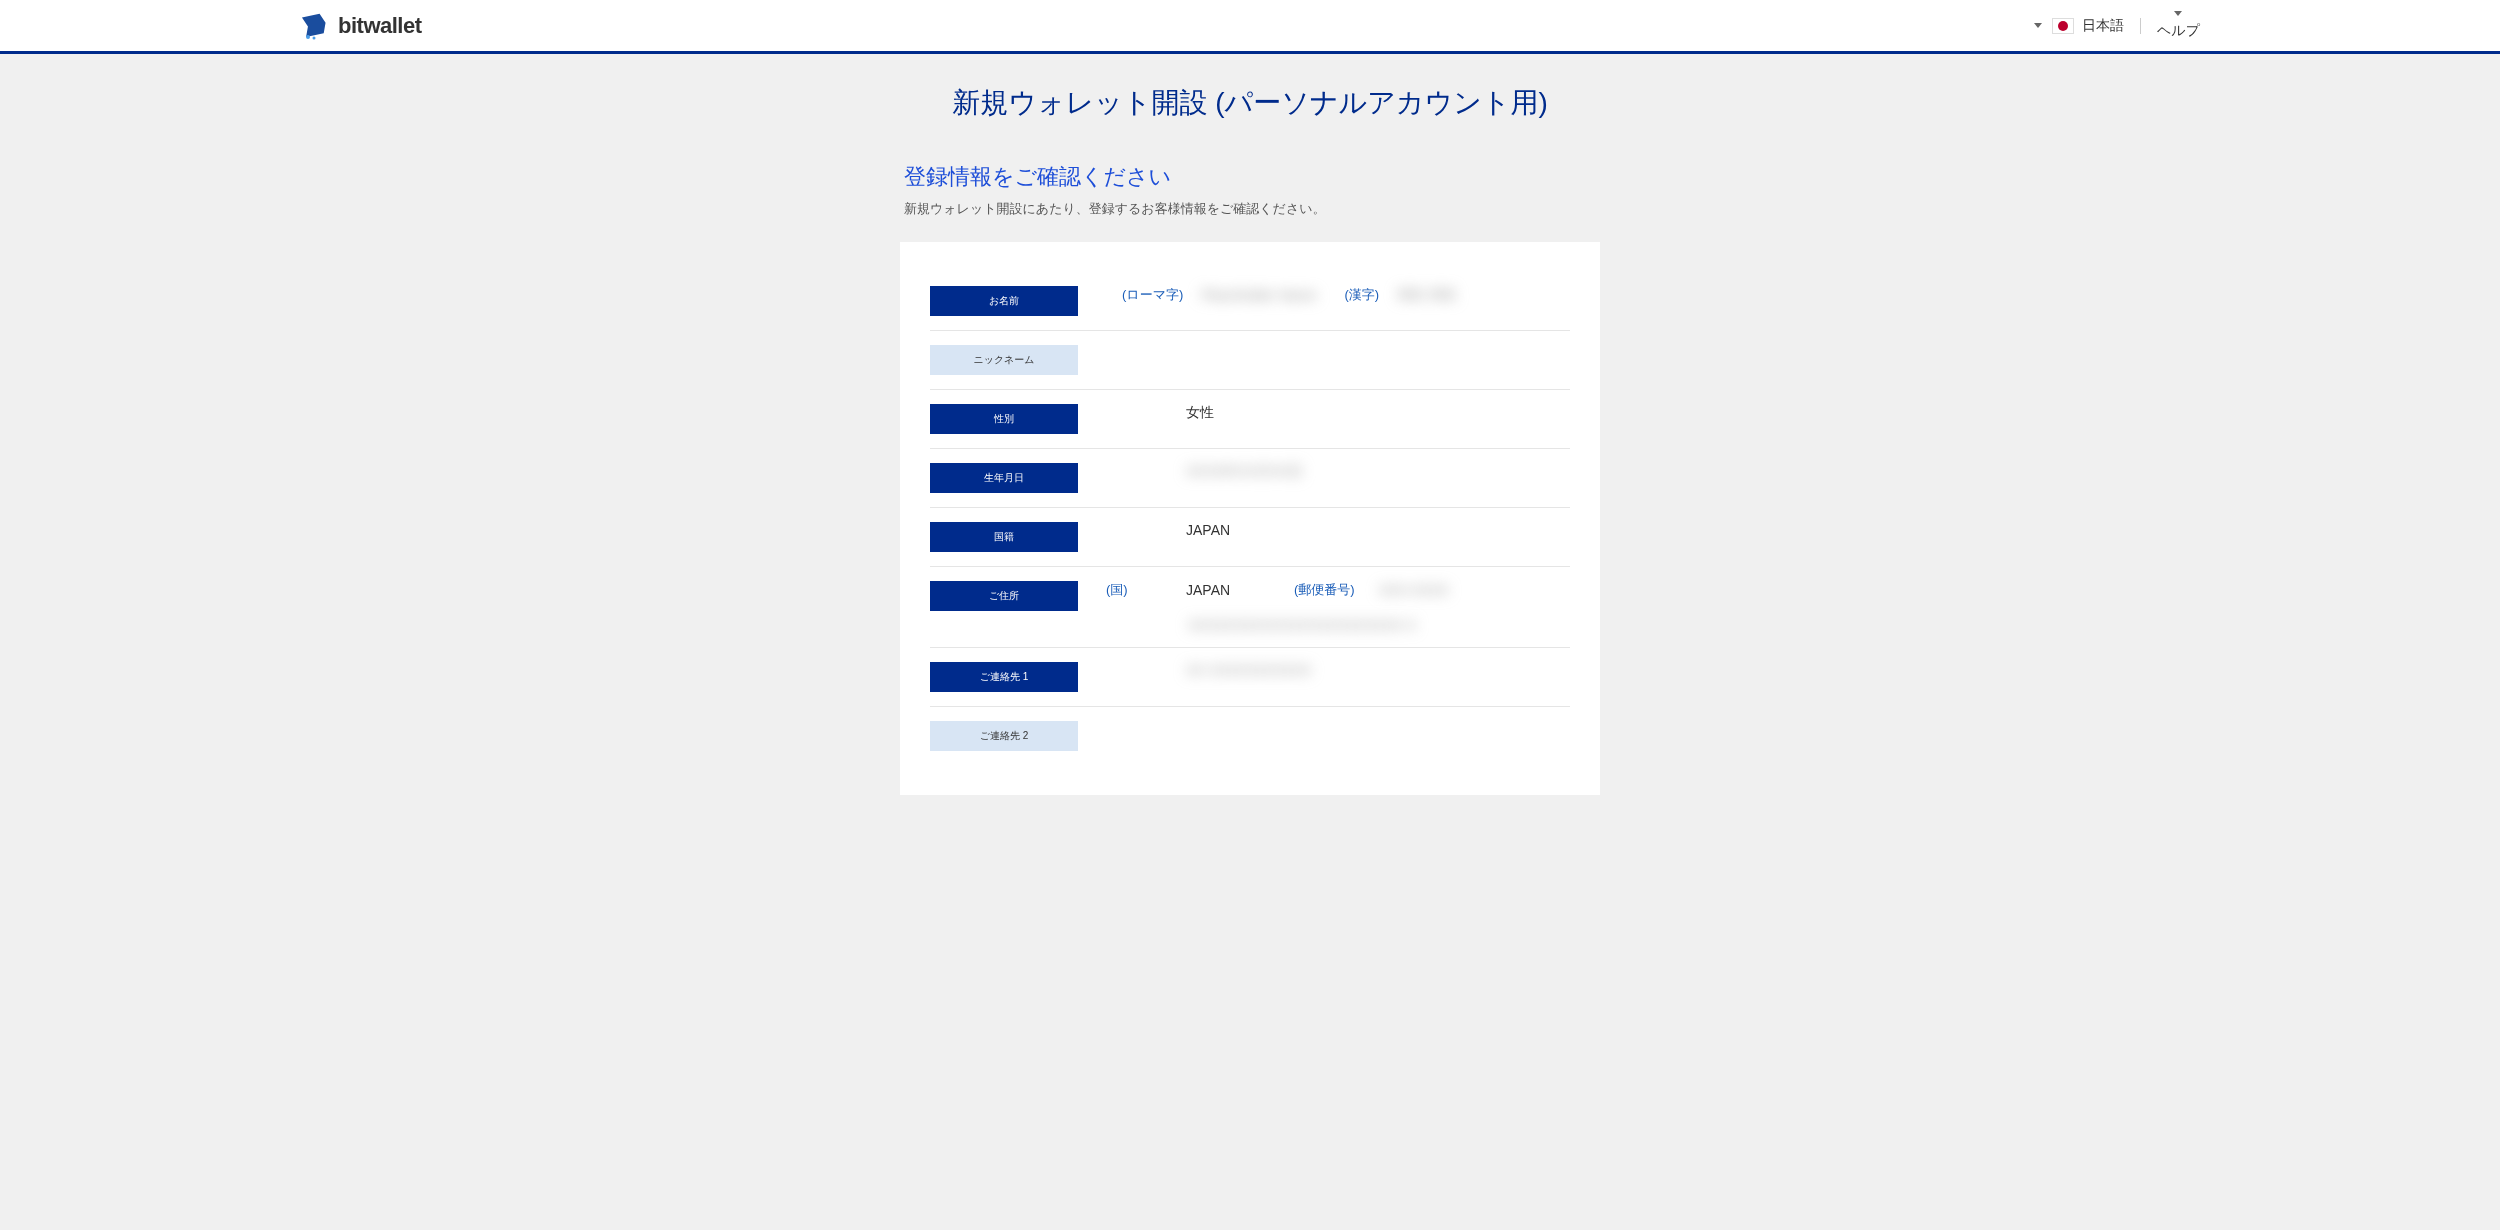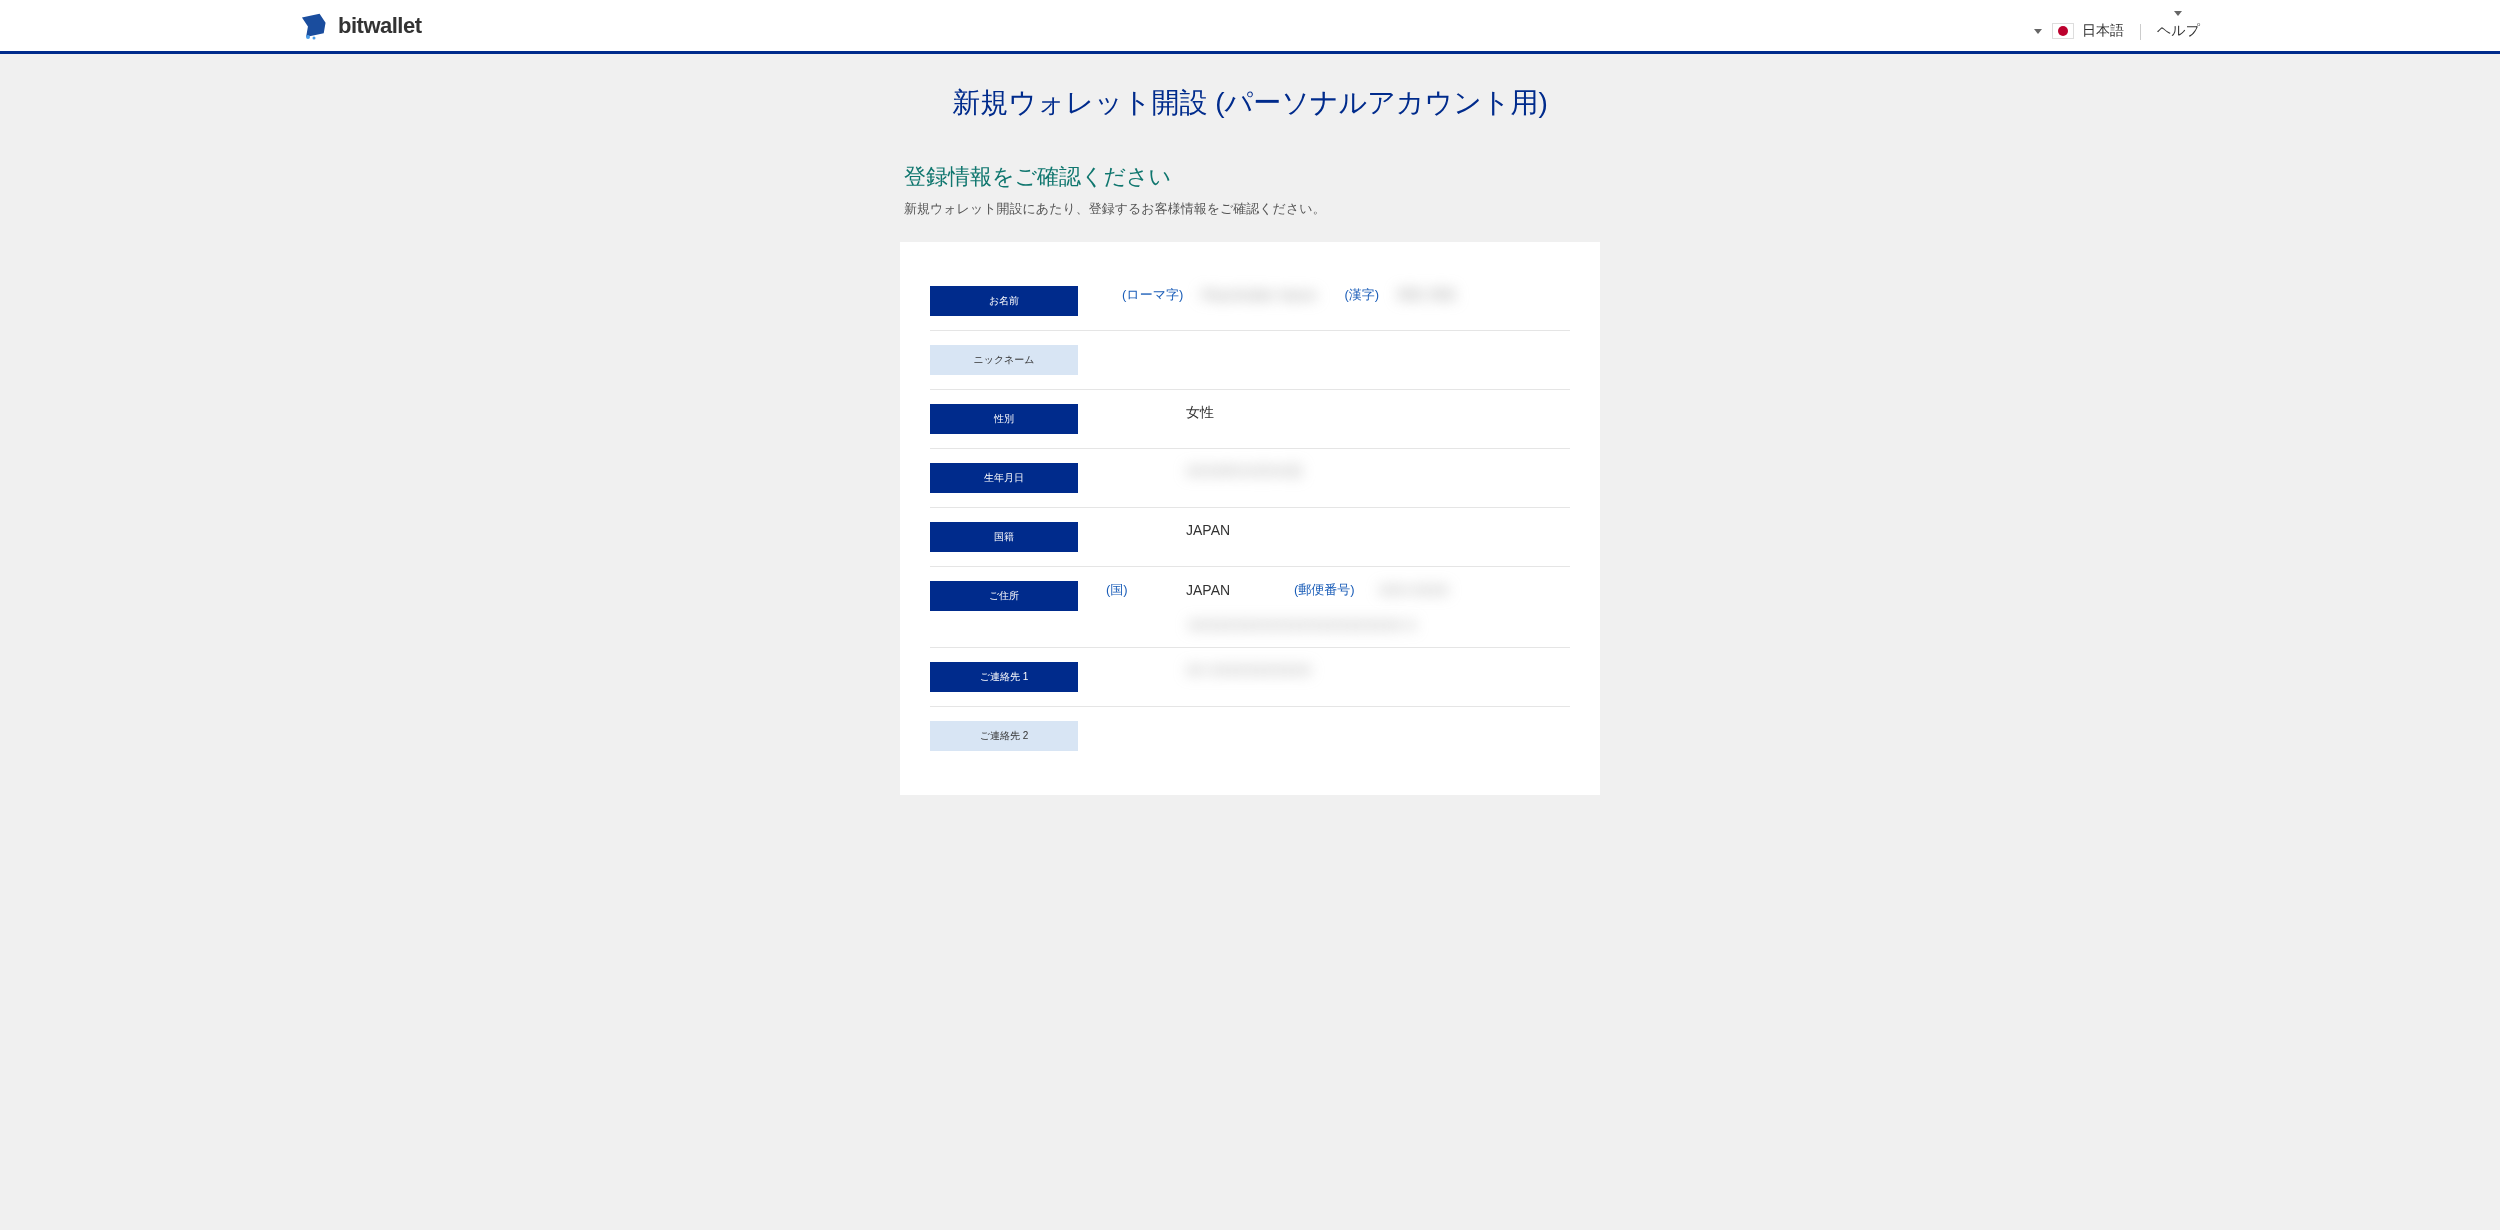--- a/index.html
+++ b/index.html
@@ -32,21 +32,21 @@
       position: relative;
     }
     .logo-text {
       font-size: 22px;
       font-weight: 600;
       color: #333;
       letter-spacing: -0.5px;
     }
     .header-right {
       display: flex;
-      align-items: flex-end;
+      align-items: center;
       gap: 16px;
       margin-right: 260px;
     }
     .lang-selector {
       display: flex;
       align-items: center;
       gap: 8px;
       font-size: 14px;
       color: #333;
       cursor: pointer;
@@ -98,21 +98,21 @@
     .page-title {
       text-align: center;
       font-size: 28px;
       font-weight: 500;
       color: #002b8c;
       margin-bottom: 40px;
     }
     .section-title {
       font-size: 22px;
       font-weight: 500;
-      color: #0f766e;
+      color: #1d4ed8;
       margin-bottom: 8px;
       padding-left: 4px;
       margin-top: 11px;
     }
     .section-subtitle {
       font-size: 13px;
       color: #555;
       margin-bottom: 24px;
       padding-left: 4px;
     }

